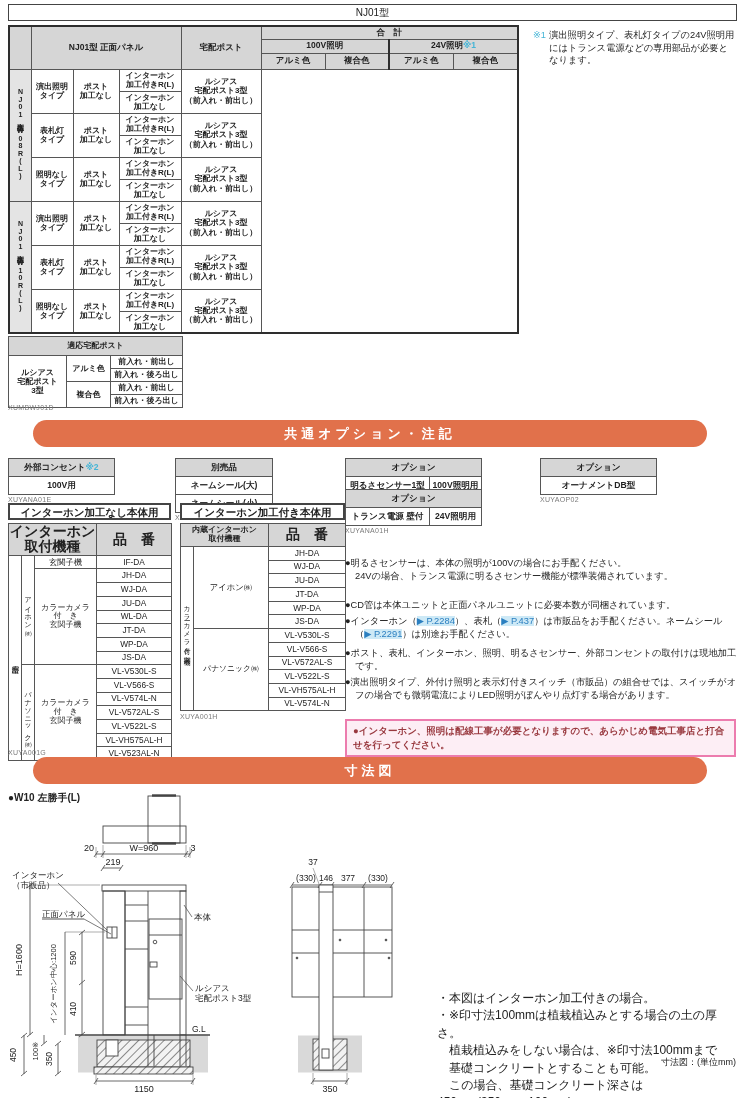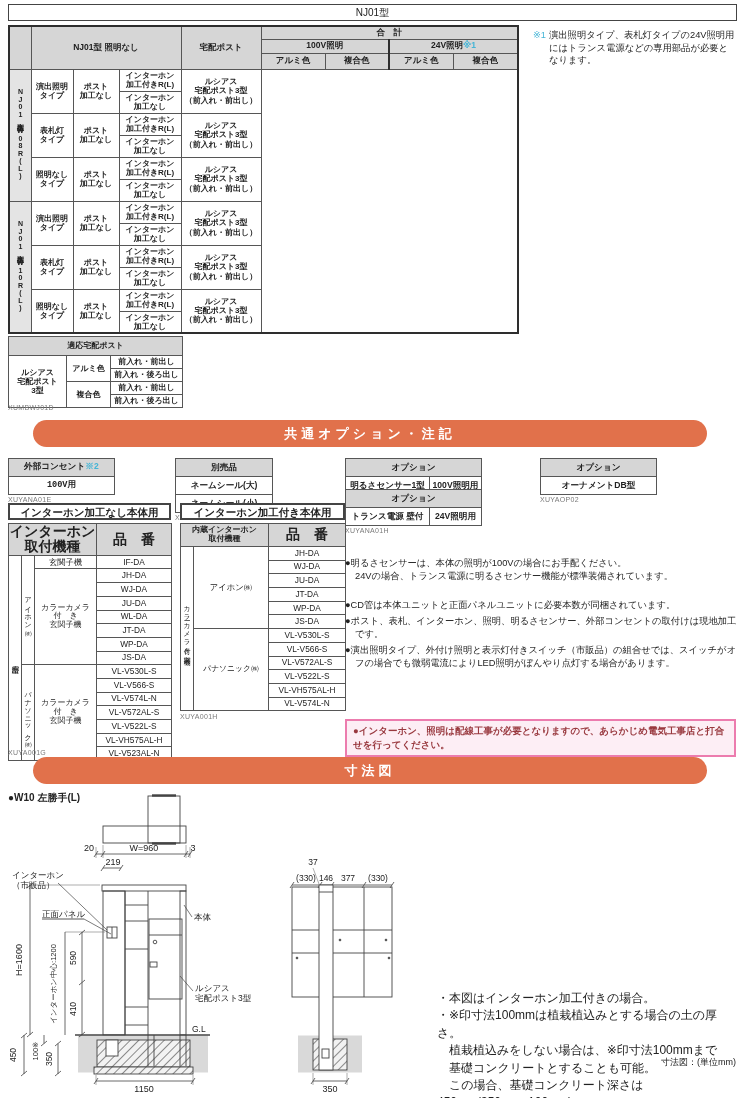--- a/index.html
+++ b/index.html
@@ -65,21 +65,21 @@
       <col style="width:62px">
       <col style="width:80px">
       <col style="width:64px">
       <col style="width:64px">
       <col style="width:64px">
       <col style="width:65px">
     </colgroup>
   <tbody>
       <tr class="h1">
     <td class="thd" rowspan="3"></td>
-    <td class="thd" colspan="3" rowspan="3">NJ01型 照明なし</td>
+    <td class="thd" colspan="3" rowspan="3">NJ01型 正面パネル</td>
     <td class="thd" rowspan="3">宅配ポスト</td>
     <td class="thd" colspan="4">合　計</td>
   </tr>
   <tr class="h2">
     <td class="thd" colspan="2">100V照明</td>
     <td class="thd v24sep" colspan="2"><span>24V照明</span><span class="bluemark">※1</span></td>
   </tr>
   <tr class="h3">
     <td class="thd">アルミ色</td>
     <td class="thd">複合色</td>
@@ -208,21 +208,21 @@
   </tr>
   <tr style="height:13px">
         <td>前入れ・後ろ出し</td>
       </tr>
 </tbody>
   </table>
 <div class="abs code" style="left:8px;top:404px;">XUMBWJ01D</div>
 
 <div class="abs band" style="left:33px;top:420px;width:674px;">共通オプション・注記</div>
 
-<table class="abs opttbl" style="left:8px;top:458px;font-family:Liberation Mono, monospace;">
+<table class="abs opttbl" style="left:8px;top:458px;">
   <colgroup>
       <col style="width:106px">
     </colgroup>
   <tbody>
       <tr>
         <td class="thd"><span>外部コンセント</span><span class="bluemark">※2</span></td>
       </tr>
   <tr>
         <td>100V用</td>
       </tr>
@@ -423,20 +423,21 @@
         <td>VL-V574L-N</td>
       </tr>
 </tbody>
   </table>
 <div class="abs code" style="left:180px;top:713px;">XUYA001H</div>
 
 <div class="abs bullets" style="left:345px;top:557px;width:393px;">
   <p class="bullet mb16">●明るさセンサーは、本体の照明が100Vの場合にお手配ください。
 24Vの場合、トランス電源に明るさセンサー機能が標準装備されています。</p>
   <p class="bullet">●CD管は本体ユニットと正面パネルユニットに必要本数が同梱されています。</p>
+  <p class="bullet mb6"><span>●インターホン（</span><span class="plink">▶ P.2284</span><span>）、表札（</span><span class="plink">▶ P.437</span><span>）は市販品をお手配ください。ネームシール（</span><span class="plink">▶ P.2291</span><span>）は別途お手配ください。</span></p>
   <p class="bullet">●ポスト、表札、インターホン、照明、明るさセンサー、外部コンセントの取付けは現地加工です。</p>
   <p class="bullet">●演出照明タイプ、外付け照明と表示灯付きスイッチ（市販品）の組合せでは、スイッチがオフの場合でも微弱電流によりLED照明がぼんやり点灯する場合があります。</p>
 </div>
 
 <div class="abs warn" style="left:345px;top:719px;width:391px;">●インターホン、照明は配線工事が必要となりますので、あらかじめ電気工事店と打合せを行ってください。</div>
 
 <div class="abs band" style="left:33px;top:757px;width:674px;">寸法図</div>
 
 <div class="abs handed" style="left:8px;top:791px;">●W10 左勝手(L)</div>
 

